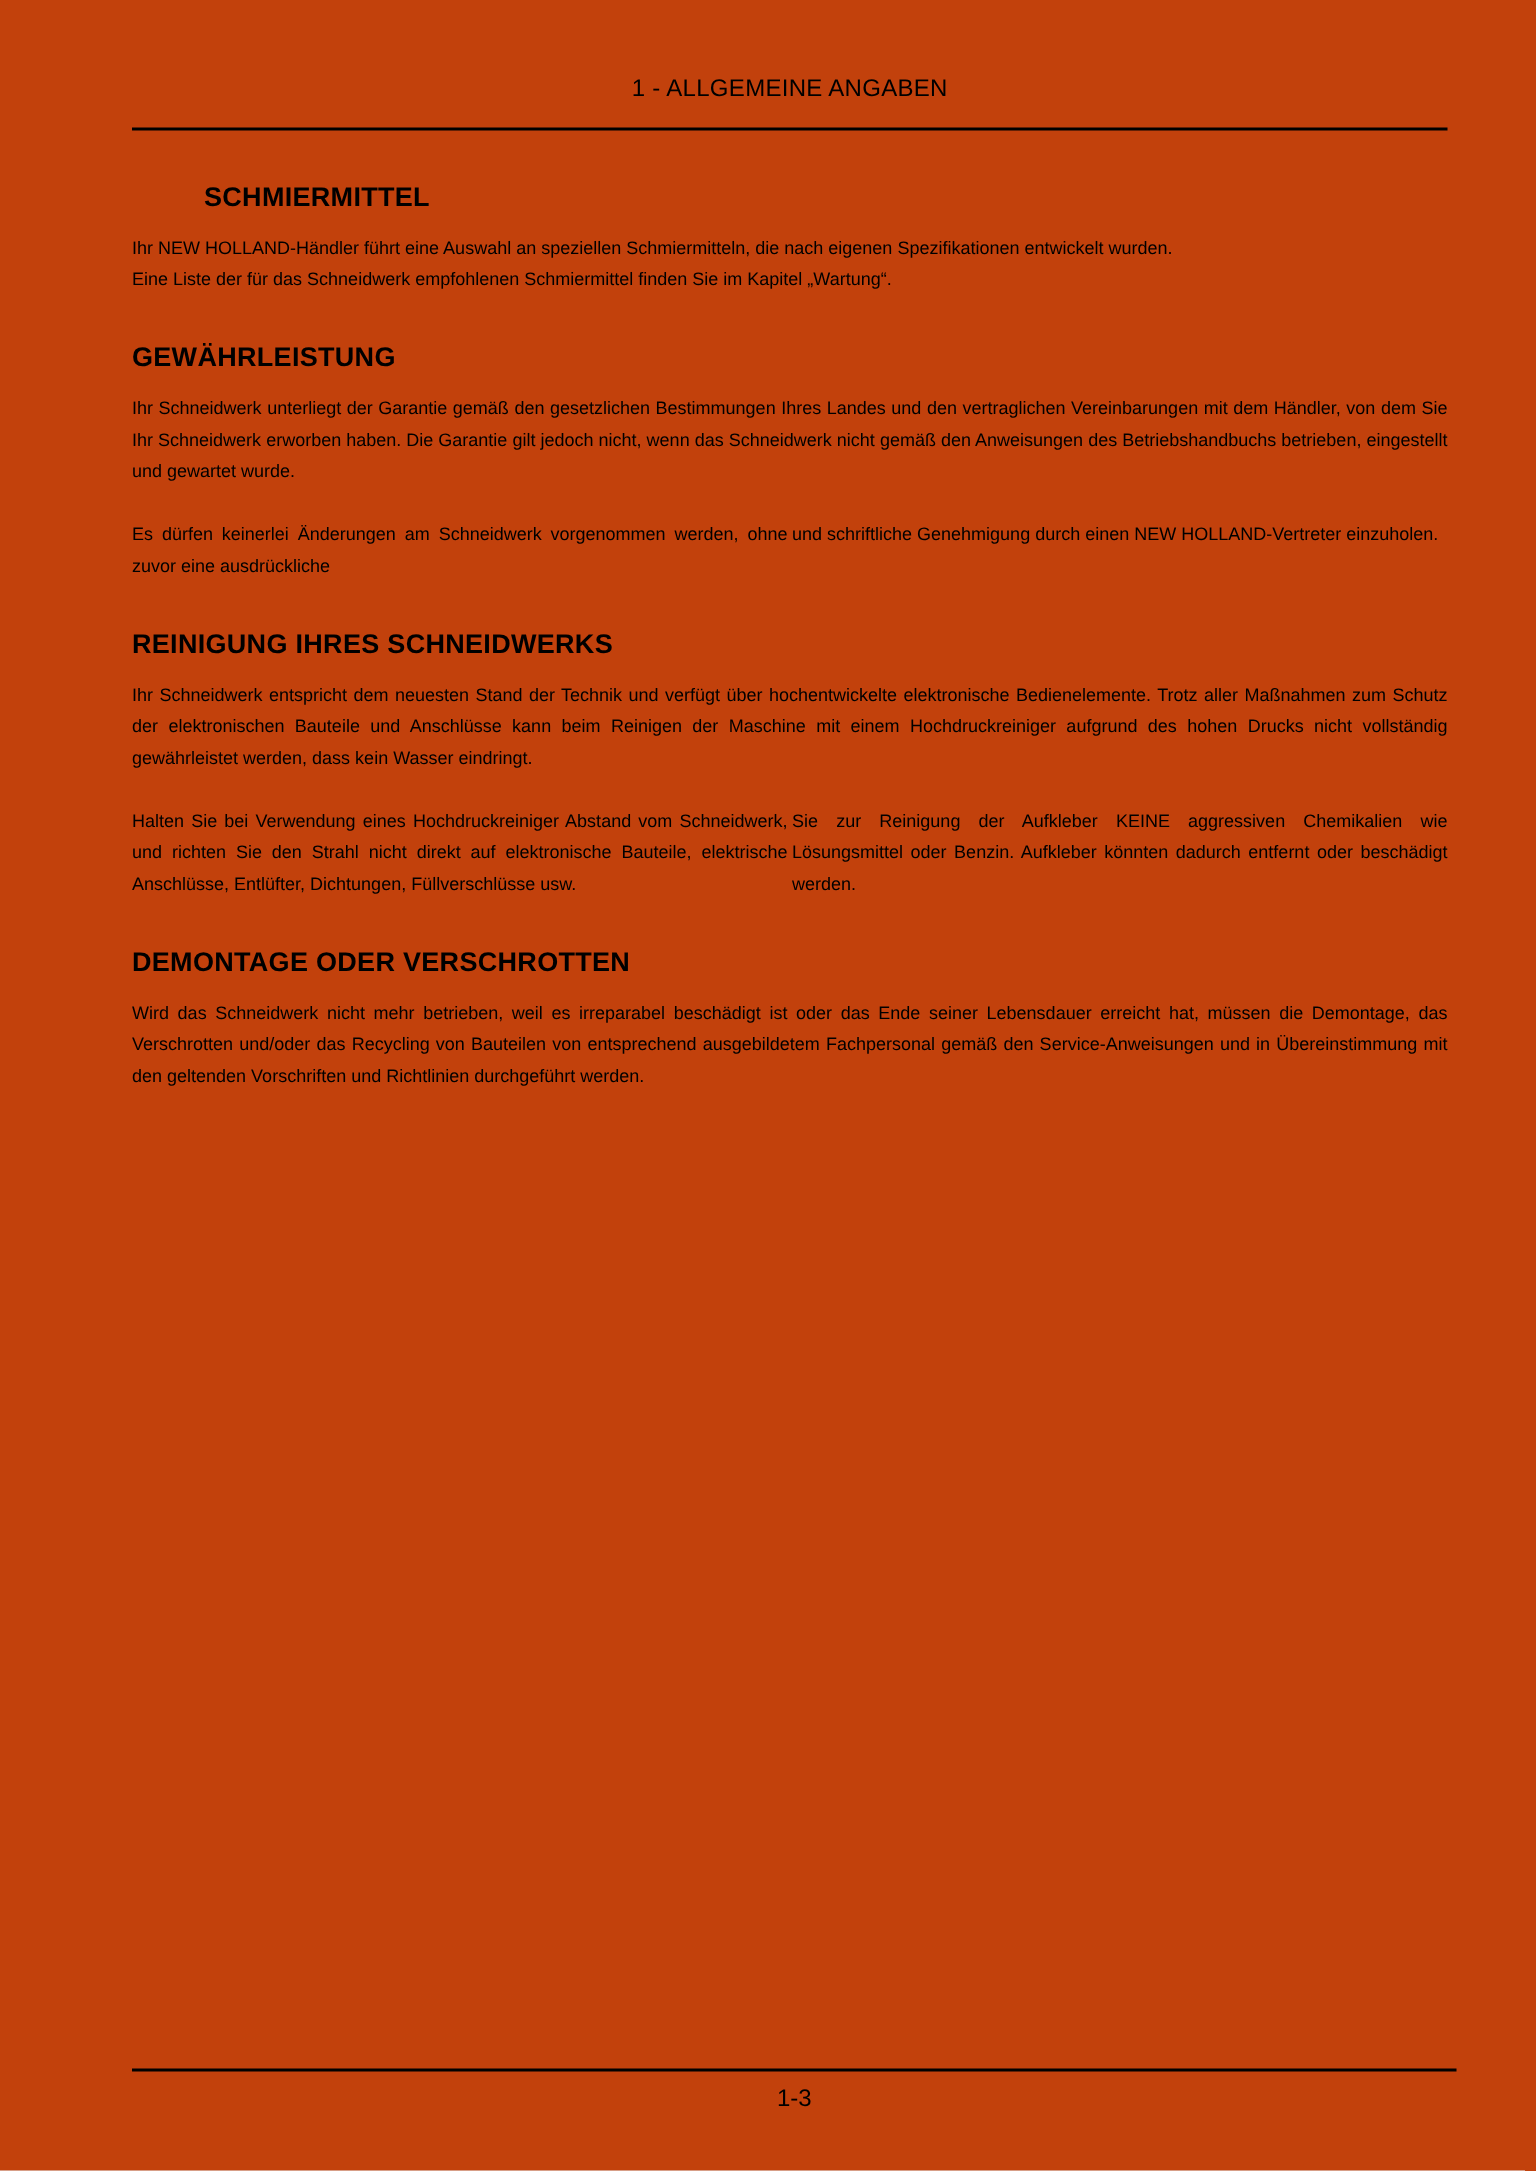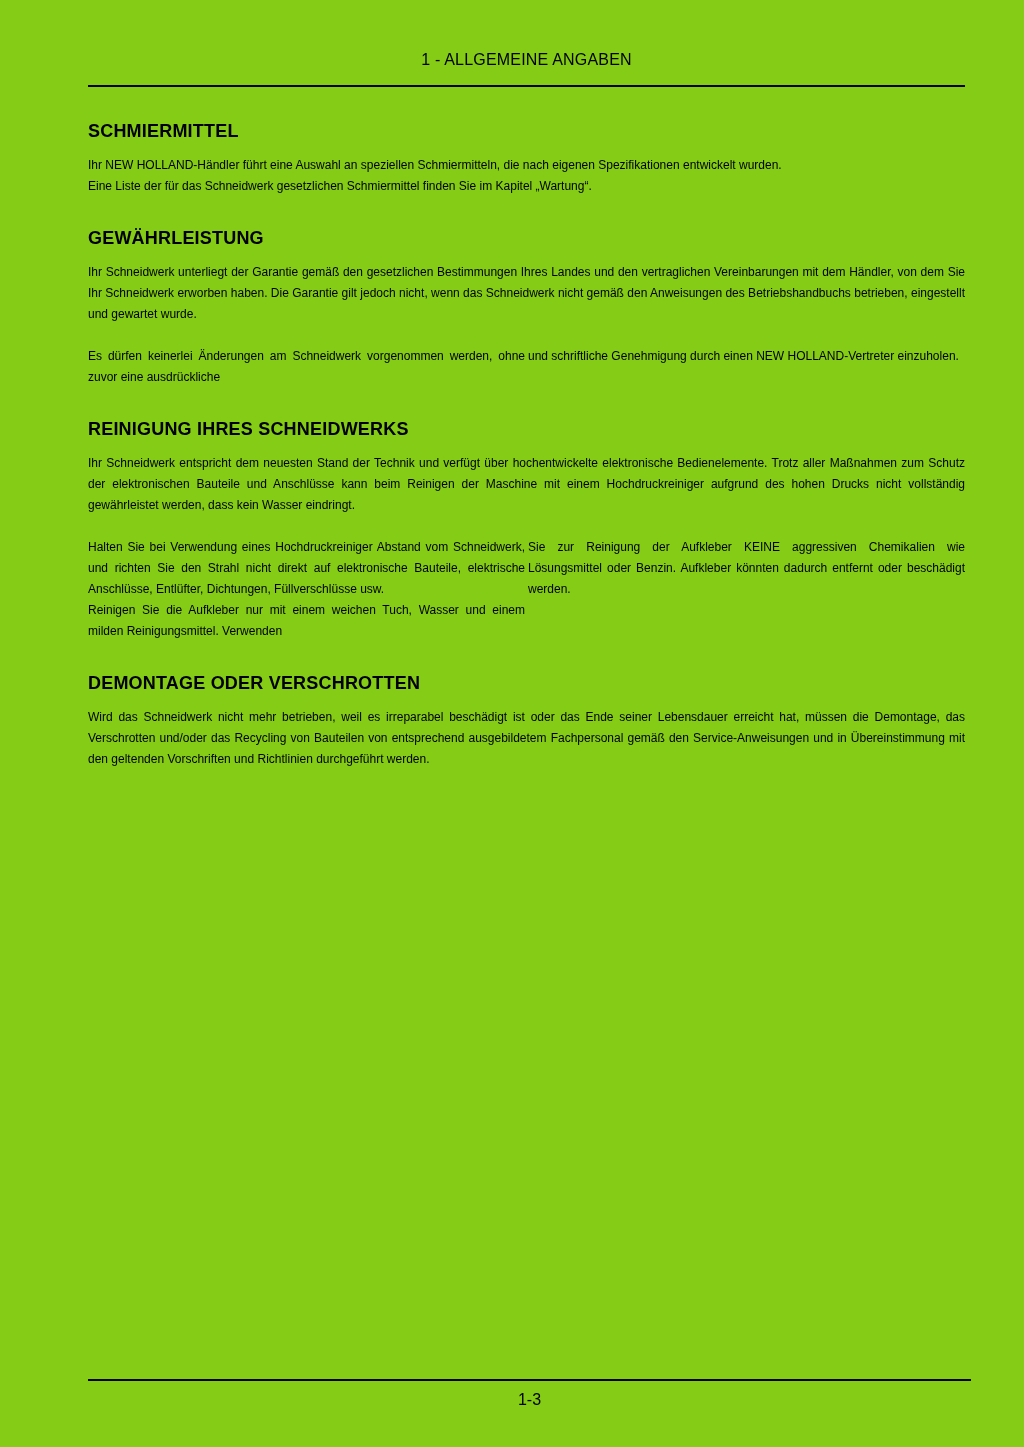--- a/index.html
+++ b/index.html
@@ -6,21 +6,21 @@
   html, body {
     margin: 0;
     padding: 0;
     background: #e8e8e8;
   }
   .page {
     position: relative;
     width: 1024px;
     height: 1447px;
     margin: 0 auto;
-    background: #84cc16;
+    background: #c2410c;
     color: #000000;
     font-family: "Liberation Sans", "DejaVu Sans", sans-serif;
     box-sizing: border-box;
     padding: 50px 59px 0 88px;
     overflow: hidden;
   }
   .header-title {
     text-align: center;
     font-size: 16px;
     line-height: 19px;
@@ -35,20 +35,21 @@
   }
   h2.section-heading {
     font-size: 18px;
     line-height: 22px;
     font-weight: bold;
     margin: 30px 0 13px 0;
     letter-spacing: 0.2px;
   }
   h2.section-heading.first {
     margin-top: 33px;
+    margin-left: 48px;
   }
   p.body-text {
     margin: 0;
     font-size: 12px;
     line-height: 21px;
     text-align: justify;
     hyphens: manual;
     -webkit-hyphens: manual;
   }
   .cols {
@@ -81,21 +82,21 @@
   <header>
     <div class="header-title">1 - ALLGEMEINE ANGABEN</div>
     <hr class="rule">
   </header>
 
   <main>
 
     <section>
       <h2 class="section-heading first">SCHMIERMITTEL</h2>
       <p class="body-text">Ihr NEW HOLLAND-Händler führt eine Auswahl an speziellen Schmiermitteln, die nach eigenen Spezifikationen ent­wickelt wurden.</p>
-      <p class="body-text">Eine Liste der für das Schneidwerk gesetzlichen Schmiermittel finden Sie im Kapitel „Wartung“.</p>
+      <p class="body-text">Eine Liste der für das Schneidwerk empfohlenen Schmiermittel finden Sie im Kapitel „Wartung“.</p>
     </section>
 
     <section>
       <h2 class="section-heading">GEWÄHRLEISTUNG</h2>
       <p class="body-text">Ihr Schneidwerk unterliegt der Garantie gemäß den gesetzlichen Bestimmungen Ihres Landes und den vertraglichen Vereinbarungen mit dem Händler, von dem Sie Ihr Schneidwerk erworben haben. Die Garantie gilt jedoch nicht, wenn das Schneidwerk nicht gemäß den Anweisungen des Betriebshandbuchs betrieben, eingestellt und gewartet wurde.</p>
       <div class="cols">
         <div class="col">
           <p class="body-text">Es dürfen keinerlei Änderungen am Schneidwerk vor­genommen werden, ohne zuvor eine ausdrückliche</p>
         </div>
         <div class="col">
@@ -103,21 +104,20 @@
         </div>
       </div>
     </section>
 
     <section>
       <h2 class="section-heading">REINIGUNG IHRES SCHNEIDWERKS</h2>
       <p class="body-text">Ihr Schneidwerk entspricht dem neuesten Stand der Technik und verfügt über hochentwickelte elektronische Bedien­elemente. Trotz aller Maßnahmen zum Schutz der elektronischen Bauteile und Anschlüsse kann beim Reinigen der Maschine mit einem Hochdruckreiniger aufgrund des hohen Drucks nicht vollständig gewährleistet werden, dass kein Wasser eindringt.</p>
       <div class="cols">
         <div class="col">
           <p class="body-text">Halten Sie bei Verwendung eines Hochdruckreiniger Ab­stand vom Schneidwerk, und richten Sie den Strahl nicht direkt auf elektronische Bauteile, elektrische Anschlüsse, Entlüfter, Dichtungen, Füllverschlüsse usw.</p>
-          <p class="body-text">Reinigen Sie die Aufkleber nur mit einem weichen Tuch, Wasser und einem milden Reinigungsmittel. Verwenden</p>
         </div>
         <div class="col">
           <p class="body-text">Sie zur Reinigung der Aufkleber KEINE aggressiven Che­mikalien wie Lösungsmittel oder Benzin. Aufkleber könn­ten dadurch entfernt oder beschädigt werden.</p>
         </div>
       </div>
     </section>
 
     <section>
       <h2 class="section-heading">DEMONTAGE ODER VERSCHROTTEN</h2>
       <p class="body-text">Wird das Schneidwerk nicht mehr betrieben, weil es irreparabel beschädigt ist oder das Ende seiner Lebensdauer erreicht hat, müssen die Demontage, das Verschrotten und/oder das Recycling von Bauteilen von entsprechend aus­gebildetem Fachpersonal gemäß den Service-Anweisungen und in Übereinstimmung mit den geltenden Vorschriften und Richtlinien durchgeführt werden.</p>

